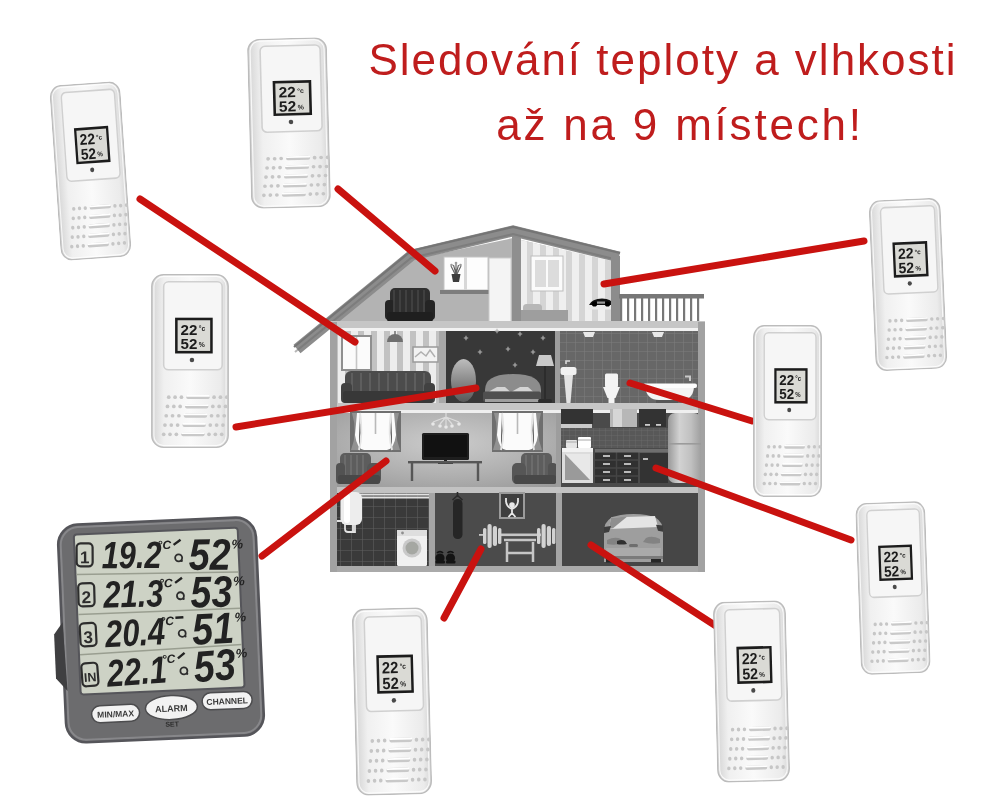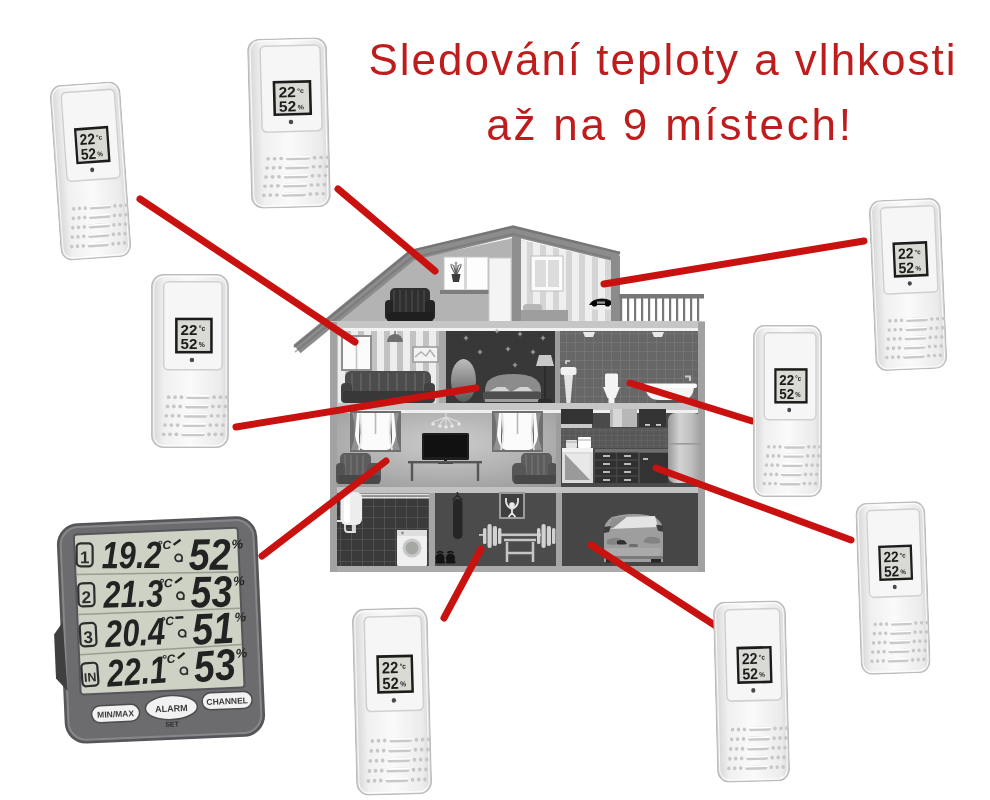--- a/index.html
+++ b/index.html
@@ -5,21 +5,21 @@
   html,body{margin:0;padding:0;background:#fff;width:990px;height:800px;overflow:hidden;}
   body{font-family:"Liberation Sans", sans-serif;}
   #stage{position:relative;width:990px;height:800px;border-radius:29px;}
   #title{position:absolute;left:333px;top:27px;width:660px;text-align:center;
          color:#bf1d1d;font-size:44px;line-height:65px;letter-spacing:2px;}
 </style>
 </head>
 <body>
 <div id="stage">
 
-<div id="title">Sledování teploty a vlhkosti<br><span style="letter-spacing:2.8px;position:relative;left:7px">až na 9 místech!</span></div>
+<div id="title">Sledování teploty a vlhkosti<br><span style="letter-spacing:2.8px;position:relative;left:17px">až na 9 místech!</span></div>
 <svg id="art" width="990" height="800" viewBox="0 0 990 800" font-family="Liberation Sans, sans-serif" style="position:absolute;left:0;top:0">
 <defs>
   <linearGradient id="bodyg" x1="0" y1="0" x2="1" y2="0">
     <stop offset="0" stop-color="#d4d4d4"></stop>
     <stop offset="0.16" stop-color="#f0f0f0"></stop>
     <stop offset="0.5" stop-color="#fafafa"></stop>
     <stop offset="0.9" stop-color="#ebebeb"></stop>
     <stop offset="1" stop-color="#d6d6d6"></stop>
   </linearGradient>
   <radialGradient id="lrglow" cx="0.5" cy="0.4" r="0.8">

